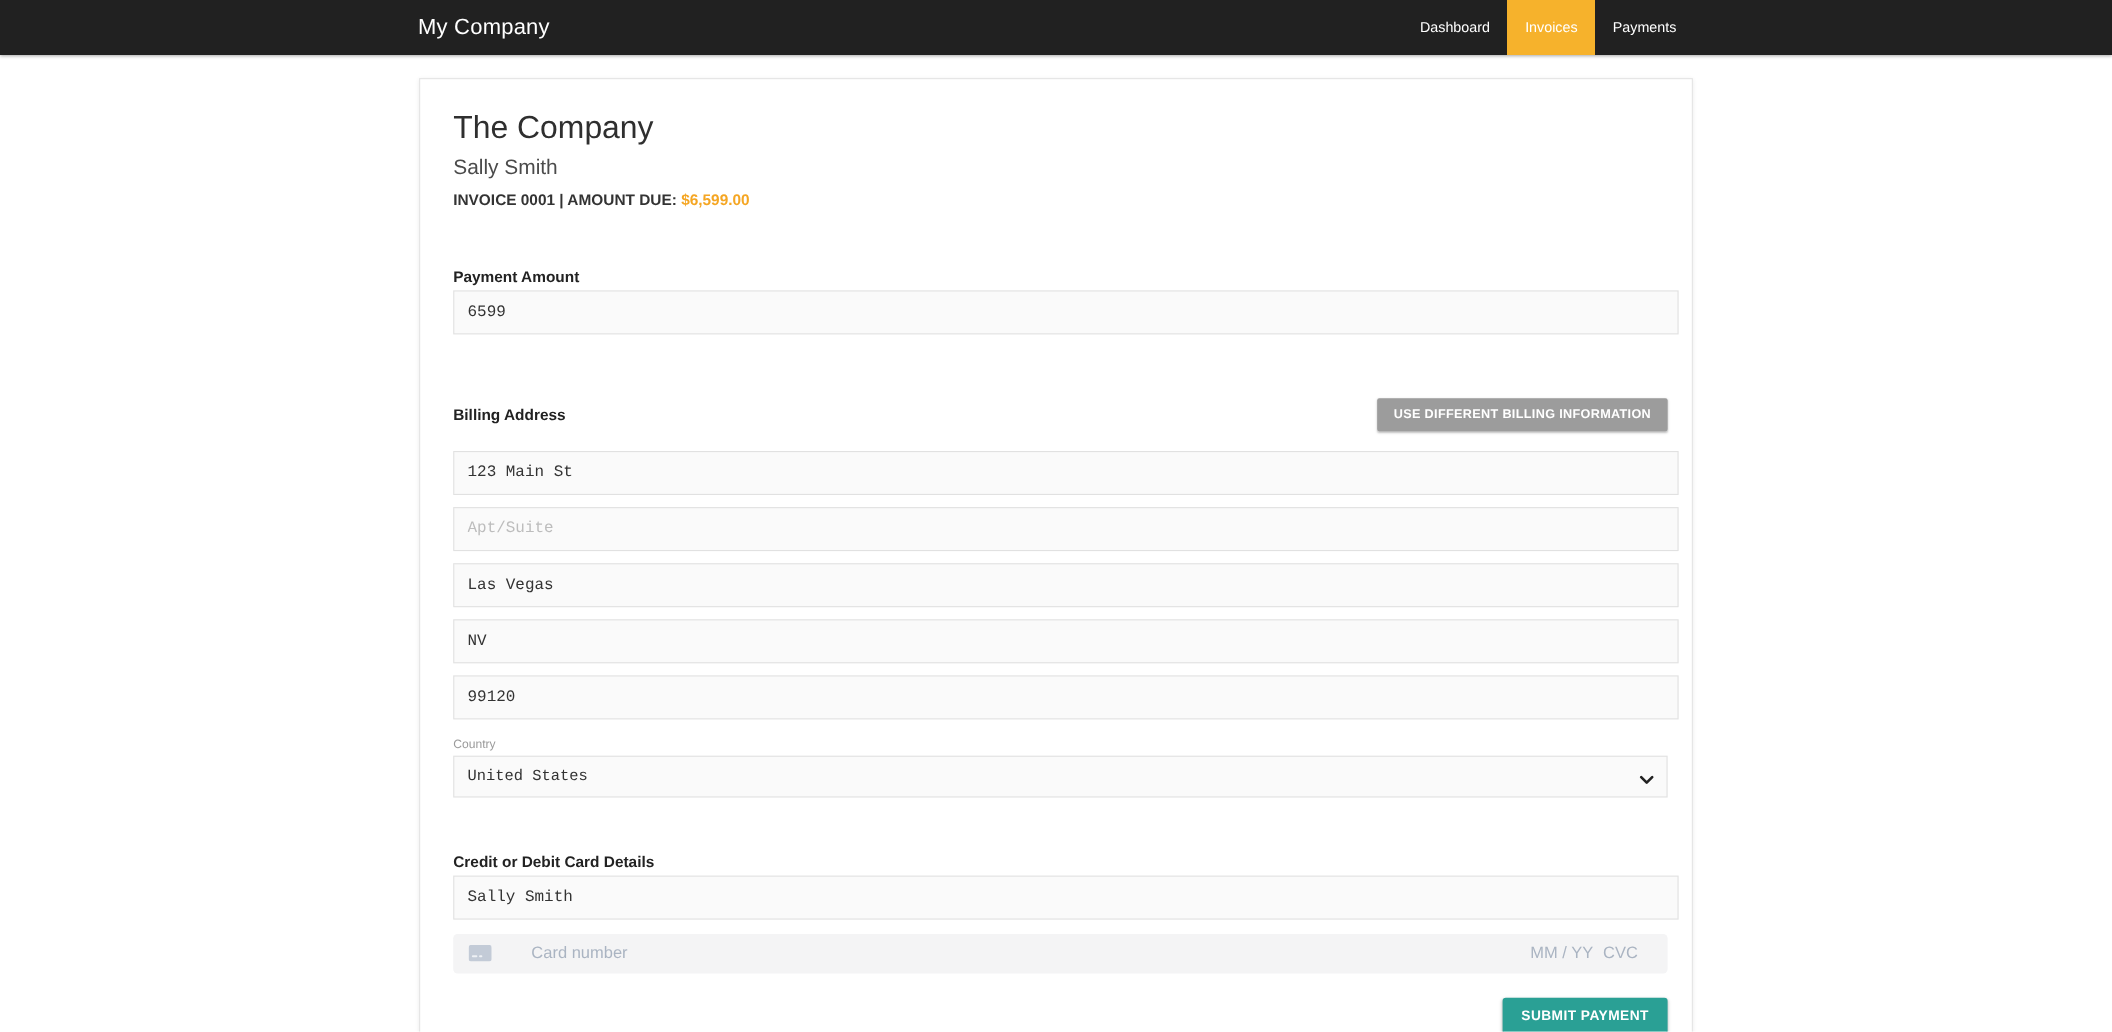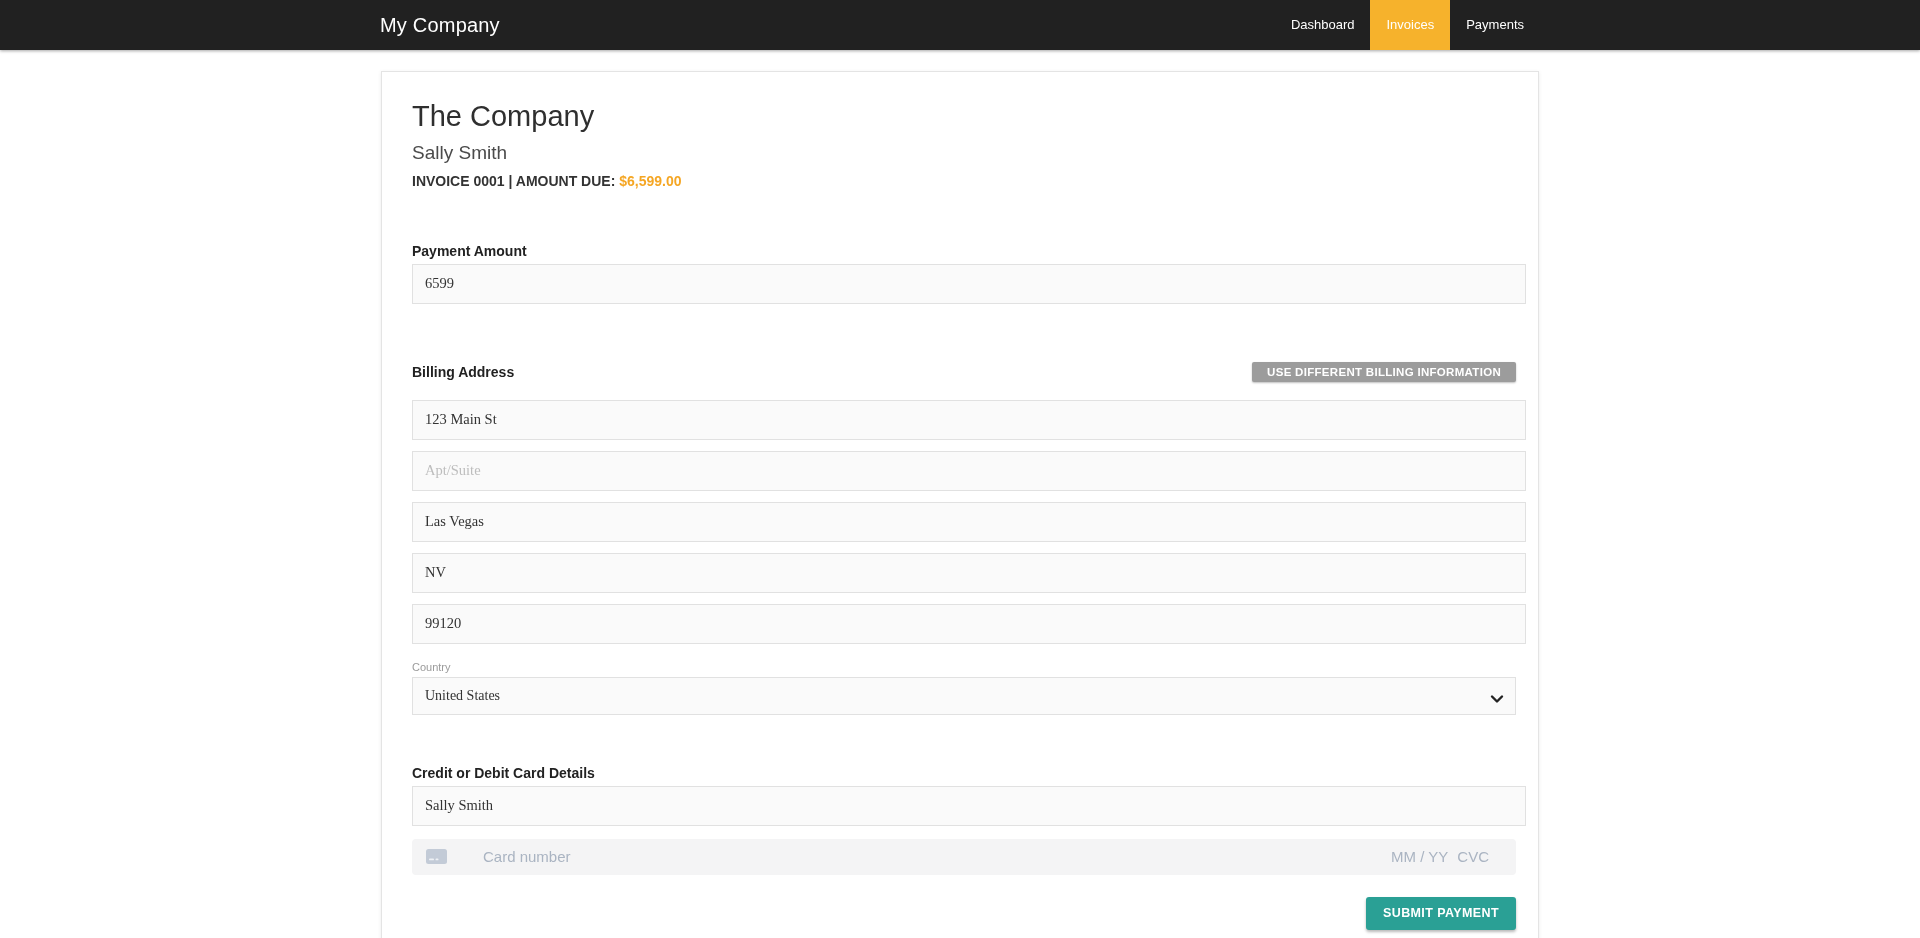--- a/index.html
+++ b/index.html
@@ -49,35 +49,35 @@
 
   .section-label { font-size: 14px; font-weight: 700; color: #222; }
   .lbl-payment { margin-top: 54px; }
 
   input.field, select.field {
     display: block; width: 100%;
     height: 40px; margin-top: 5px;
     background: #fafafa;
     border: 1px solid #e1e1e1;
     padding: 0 12px;
-    font-family: Liberation Serif, serif;
+    font-family: Liberation Mono, monospace;
     font-size: 14.5px; color: #333;
     outline: none;
   }
   input.field::placeholder { color: #bdbdbd; opacity: 1; }
 
   .billing-row {
     margin-top: 58px;
     display: flex; align-items: center; justify-content: space-between;
   }
   .gray-btn {
     margin-right: 10px;
     background: #9c9c9c; color: #fff;
     border: none; border-radius: 2px;
-    height: 20px; padding: 0 15px;
+    height: 30px; padding: 0 15px;
     font-family: "Liberation Sans", sans-serif;
     font-size: 11.5px; font-weight: 700; letter-spacing: .3px;
     box-shadow: 0 1px 2px rgba(0,0,0,.25);
     cursor: pointer;
   }
 
   .address-stack { margin-top: 18px; }
   .address-stack input.field { margin-top: 11px; }
 
   .country-label { margin-top: 17px; font-size: 11px; color: #9b9b9b; }

